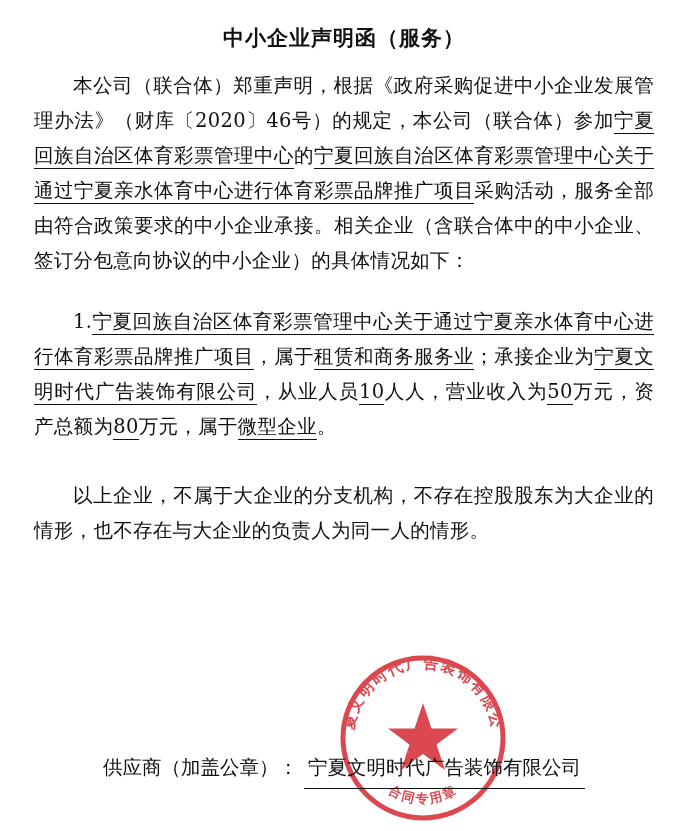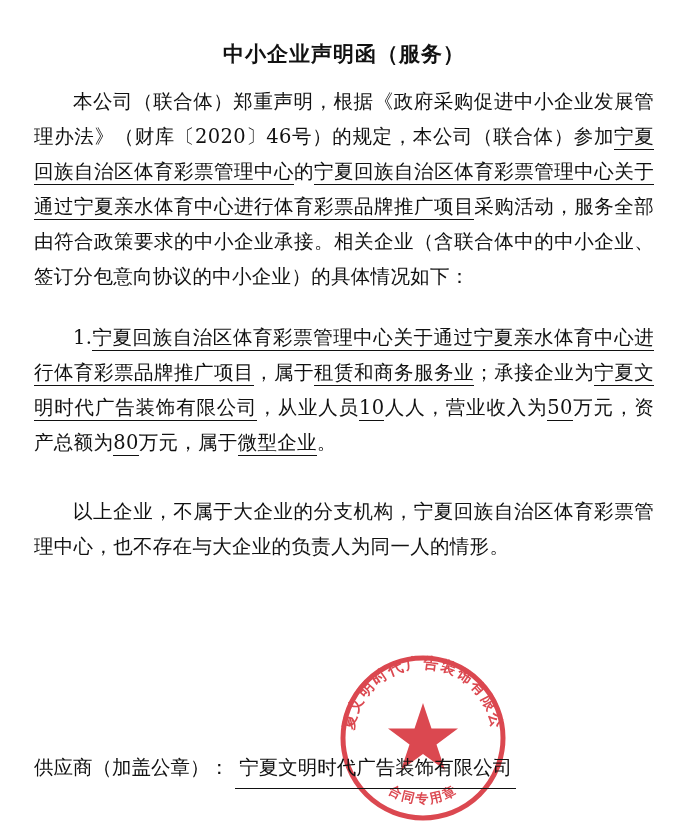--- a/index.html
+++ b/index.html
@@ -13,21 +13,21 @@
     font-family: "DejaVu Serif", "Liberation Serif", serif;
     color: #111111;
     position: relative;
     overflow: hidden;
   }
   .page {
     position: relative;
     width: 690px;
     height: 817px;
     box-sizing: border-box;
-    padding: 34px 36px 0 34px;
+    padding: 18px 36px 0 34px;
   }
   .doc-title {
     text-align: center;
     font-size: 21px;
     font-weight: 700;
     letter-spacing: 1px;
     margin: 6px 0 14px 0;
     font-family: "DejaVu Serif", "Liberation Serif", serif;
   }
   .para {
@@ -48,20 +48,21 @@
   .spacer-sm { height: 8px; }
   .spacer-md { height: 16px; }
 
   .footer {
     position: absolute;
     left: 34px;
     bottom: 28px;
     width: 620px;
     font-size: 19.5px;
     line-height: 38px;
+    text-align: center;
   }
   .footer-row {
     display: block;
     white-space: nowrap;
   }
   .footer-label {
     display: inline-block;
   }
   .footer-value {
     display: inline-block;
@@ -96,21 +97,21 @@
   <div class="doc-title">中小企业声明函（服务）</div>
 
   <p class="para indent" id="p0"><span>本公司（联合体）郑重声明，根据《政府采购促进中小企业发展管理办法》（财库〔2020〕46号）的规定，本公司（联合体）参加</span><span class="u">宁夏回族自治区体育彩票管理中心</span><span>的</span><span class="u">宁夏回族自治区体育彩票管理中心关于通过宁夏亲水体育中心进行体育彩票品牌推广项目</span><span>采购活动，服务全部由符合政策要求的中小企业承接。相关企业（含联合体中的中小企业、签订分包意向协议的中小企业）的具体情况如下：</span></p>
 
   <div class="spacer-sm"></div>
 
   <p class="para indent" id="p1"><span>1.</span><span class="u">宁夏回族自治区体育彩票管理中心关于通过宁夏亲水体育中心进行体育彩票品牌推广项目</span><span>，属于</span><span class="u">租赁和商务服务业</span><span>；承接企业为</span><span class="u">宁夏文明时代广告装饰有限公司</span><span>，从业人员</span><span class="u">10</span><span>人人，营业收入为</span><span class="u">50</span><span>万元，资产总额为</span><span class="u">80</span><span>万元，属于</span><span class="u">微型企业</span><span>。</span></p>
 
   <div class="spacer-md"></div>
 
-  <p class="para indent" id="p2"><span>以上企业，不属于大企业的分支机构，宁夏回族自治区体育彩票管理中心，也不存在与大企业的负责人为同一人的情形。</span></p>
+  <p class="para indent" id="p2"><span>以上企业，不属于大企业的分支机构，不存在控股股东为大企业的情形，也不存在与大企业的负责人为同一人的情形。</span></p>
 
   <div class="spacer-md"></div>
 
 
   <div class="seal">
     <svg width="186" height="186" viewBox="0 0 186 186" xmlns="http://www.w3.org/2000/svg">
       <defs>
         <path id="arcTop" d="M 23,93 A 70,70 0 0 1 163,93" fill="none"></path>
         <path id="arcBottom" d="M 38,125 A 62,62 0 0 0 148,125" fill="none"></path>
       </defs>

